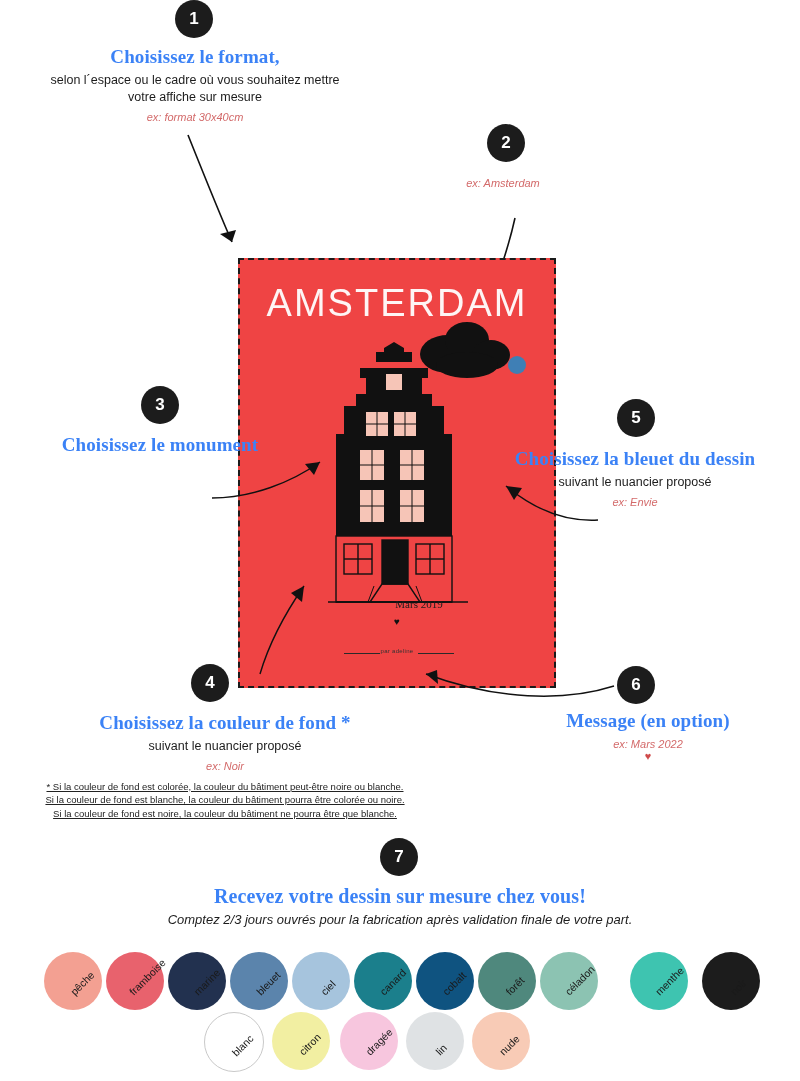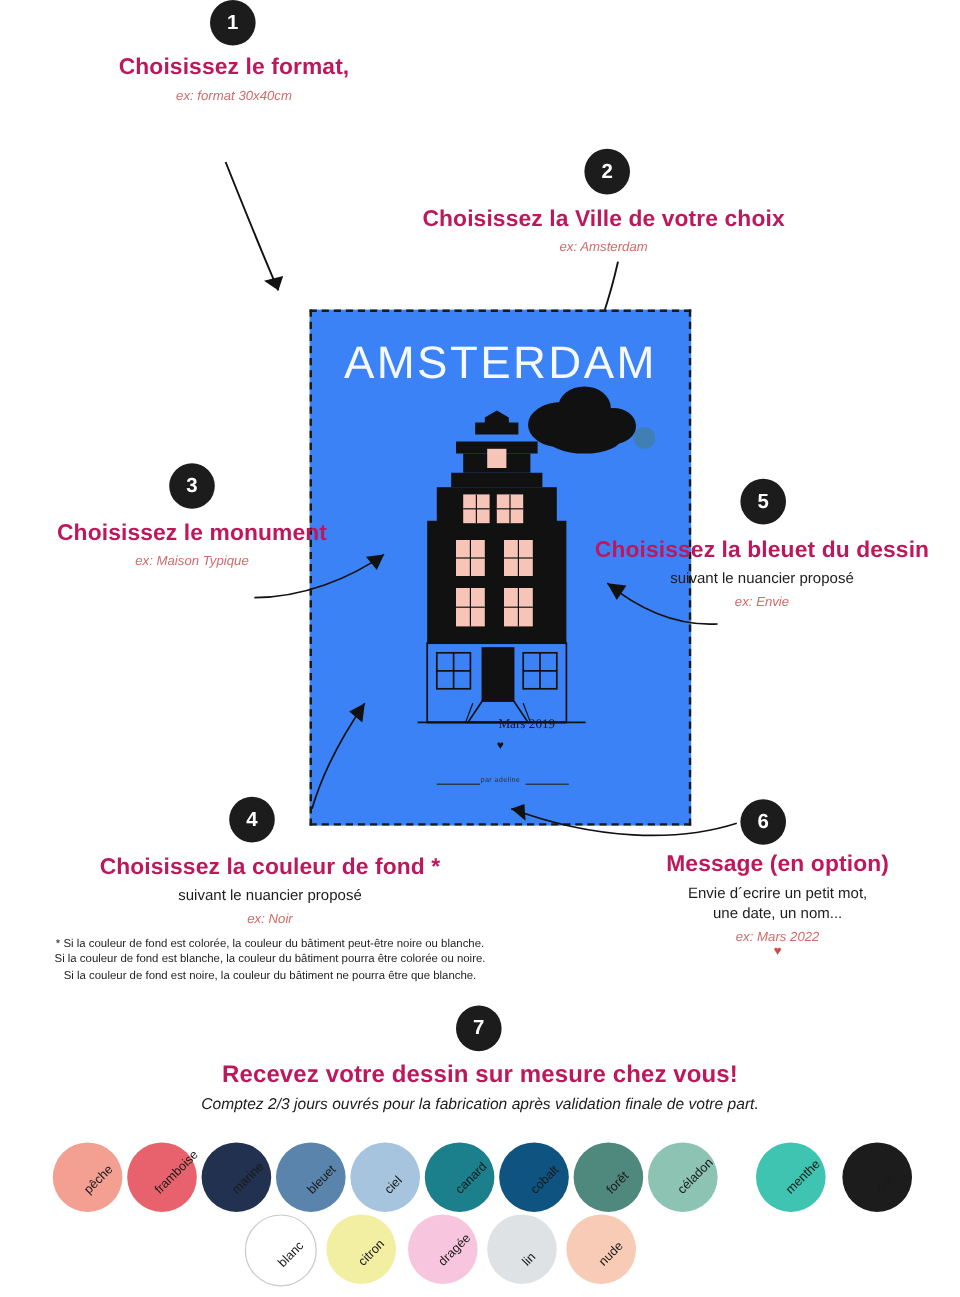--- a/index.html
+++ b/index.html
@@ -34,23 +34,24 @@
     align-items: center;
     justify-content: center;
     font-family: "Liberation Sans", sans-serif;
   }
 
   
   .blk { text-align: center; }
   .title {
     font-size: 19px;
     font-weight: normal;
-    color: #be185d;
+    color: #3b82f6;
     letter-spacing: .1px;
     line-height: 1.2;
+    font-family: Liberation Serif, serif;
   }
   .title.bold { font-weight: bold; }
   .sub {
     font-size: 12.5px;
     color: #1c1c1c;
     line-height: 1.35;
     margin-top: 3px;
   }
   .ex {
     font-size: 11px;
@@ -63,23 +64,22 @@
     line-height: 1.45;
     color: #222;
     margin-top: 8px;
     text-align: center;
   }
   .heart { color: #cf4b4b; font-size: 11px; }
 
   
   .poster-frame {
     border: 2px dashed #1a1a1a;
-    background: #3b82f6;
+    background: #ef4444;
     box-sizing: border-box;
-    margin-left: 20px;
   }
   .poster-city {
     position: absolute;
     left: 0; right: 0;
     top: 22px;
     text-align: center;
     font-family: "Liberation Sans", sans-serif;
     font-size: 38px;
     letter-spacing: 2px;
     color: #ffffff;
@@ -148,31 +148,32 @@
   svg { display: block; overflow: visible; }
 </style>
 </head>
 <body>
 
 <div class="stage">
 
   <div class="abs badge" style="left:175px; top:0px;">1</div>
   <div class="abs blk" style="left:20px; top:46px; width:350px;">
     <div class="title bold">Choisissez le format,</div>
+    <div class="sub" style="white-space:pre-line;">selon l´espace ou le cadre où vous souhaitez mettre
+votre affiche sur mesure</div>
     <div class="ex">ex: format 30x40cm</div>
   </div>
 
   <svg class="abs" style="left:170px; top:130px;" width="90" height="150">
     <path d="M18,5 C34,45 50,85 62,112" fill="none" stroke="#111" stroke-width="1.6"></path>
     <path d="M62,112 L50,104 L66,100 Z" fill="#111"></path>
   </svg>
 
   <div class="abs badge" style="left:487px; top:124px;">2</div>
   <div class="abs blk" style="left:330px; top:172px; width:346px;">
-    <div class="title bold">Choisissez la Ville de votre choix</div>
     <div class="ex">ex: Amsterdam</div>
   </div>
   <svg class="abs" style="left:455px; top:214px;" width="80" height="130">
     <path d="M60,4 C52,40 40,72 28,100" fill="none" stroke="#111" stroke-width="1.6"></path>
     <path d="M28,100 L38,89 L40,104 Z" fill="#111"></path>
   </svg>
 
   <div class="abs poster-frame" style="left:238px; top:258px; width:318px; height:430px;">
     <div class="poster-city">AMSTERDAM</div>
 
@@ -240,21 +241,20 @@
     <div class="poster-date" style="top:338px;padding-left:44px;">Mars 2019</div>
     <div class="poster-heart" style="top:356px;">♥</div>
     <div class="sign-rule" style="left:104px; top:393px; width:36px;"></div>
     <div class="sign-rule" style="left:178px; top:393px; width:36px;"></div>
     <div class="poster-sign" style="top:388px;">par adeline</div>
   </div>
 
   <div class="abs badge" style="left:141px; top:386px;">3</div>
   <div class="abs blk" style="left:15px; top:434px; width:290px;">
     <div class="title bold">Choisissez le monument</div>
-    <div class="ex">ex: Maison Typique</div>
   </div>
   <svg class="abs" style="left:208px; top:452px;" width="130" height="60">
     <path d="M4,46 C44,46 84,30 112,10" fill="none" stroke="#111" stroke-width="1.4"></path>
     <path d="M112,10 L97,12 L106,23 Z" fill="#111"></path>
   </svg>
 
   <div class="abs badge" style="left:617px; top:399px;">5</div>
   <div class="abs blk" style="left:480px; top:448px; width:310px;">
     <div class="title bold">Choisissez la bleuet du dessin</div>
     <div class="sub">suivant le nuancier proposé</div>
@@ -263,34 +263,32 @@
   <svg class="abs" style="left:462px; top:478px;" width="140" height="60">
     <path d="M136,42 C100,44 68,28 44,8" fill="none" stroke="#111" stroke-width="1.4"></path>
     <path d="M44,8 L52,22 L60,10 Z" fill="#111"></path>
   </svg>
 
   <div class="abs badge" style="left:191px; top:664px;">4</div>
   <div class="abs blk" style="left:10px; top:712px; width:430px;">
     <div class="title bold">Choisissez la couleur de fond *</div>
     <div class="sub">suivant le nuancier proposé</div>
     <div class="ex">ex: Noir</div>
-    <div class="foot" style="white-space:pre-line;">* Si la couleur de fond est colorée, la couleur du bâtiment peut-être noire ou blanche.
+    <div class="foot" style="white-space:pre-line;text-decoration:underline;">* Si la couleur de fond est colorée, la couleur du bâtiment peut-être noire ou blanche.
 Si la couleur de fond est blanche, la couleur du bâtiment pourra être colorée ou noire.
 Si la couleur de fond est noire, la couleur du bâtiment ne pourra être que blanche.</div>
   </div>
   <svg class="abs" style="left:242px; top:566px;" width="90" height="112">
     <path d="M18,108 C28,74 44,46 62,20" fill="none" stroke="#111" stroke-width="1.4"></path>
     <path d="M62,20 L49,27 L60,36 Z" fill="#111"></path>
   </svg>
 
   <div class="abs badge" style="left:617px; top:666px;">6</div>
   <div class="abs blk" style="left:508px; top:710px; width:280px;">
     <div class="title bold">Message (en option)</div>
-    <div class="sub" style="white-space:pre-line;">Envie d´ecrire un petit mot,
-une date, un nom...</div>
     <div class="ex">ex: Mars 2022</div>
     <div class="heart">♥</div>
   </div>
   <svg class="abs" style="left:404px; top:654px;" width="215" height="55">
     <path d="M210,32 C160,48 92,46 22,20" fill="none" stroke="#111" stroke-width="1.4"></path>
     <path d="M22,20 L34,30 L33,16 Z" fill="#111"></path>
   </svg>
 
   <div class="abs badge" style="left:380px; top:838px;">7</div>
   <div class="abs blk" style="left:60px; top:884px; width:680px;">

